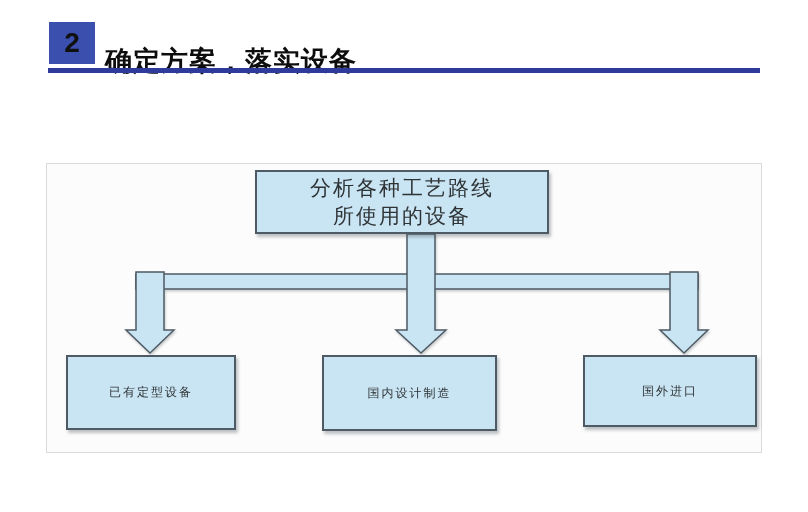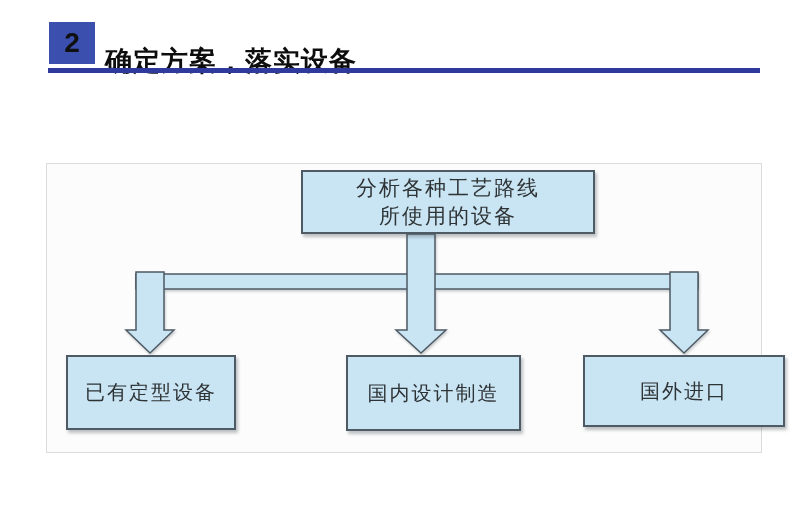--- a/index.html
+++ b/index.html
@@ -38,26 +38,26 @@
     color: var(--text-dark, #2E3335);
     display: flex; align-items: center; justify-content: center;
     text-align: center;
     font-family: "Liberation Serif", serif;
     box-shadow: 2px 3px 3px rgba(70, 80, 90, 0.35);
     white-space: pre-line;
     line-height: 1.35;
   }
   .node-root {
     left: 255px; top: 170px; width: 294px; height: 64px;
-    font-size: 21px; letter-spacing: 2px; margin-left: 46px;
+    font-size: 21px; letter-spacing: 2px;
   }
-  .node-child { top: 355px; font-size: 20px; letter-spacing: 2px; }
+  .node-child { top: 355px; font-size: 12px; letter-spacing: 2px; }
   .node-child-1 { left: 66px;  width: 170px; height: 75px; }
-  .node-child-2 { left: 346px; width: 175px; height: 76px; }
-  .node-child-3 { left: 583px; width: 202px; height: 72px; }
+  .node-child-2 { left: 322px; width: 175px; height: 76px; }
+  .node-child-3 { left: 583px; width: 174px; height: 72px; }
 
   .connector-svg {
     position: absolute; left: 0; top: 0; width: 808px; height: 512px;
     pointer-events: none;
     filter: drop-shadow(1px 2px 1px rgba(60, 70, 80, 0.25));
   }
   .flow-shape {
     fill: var(--node-fill, #C9E4F3);
     stroke: var(--node-border, #4E5A64);
     stroke-width: 1.5;

